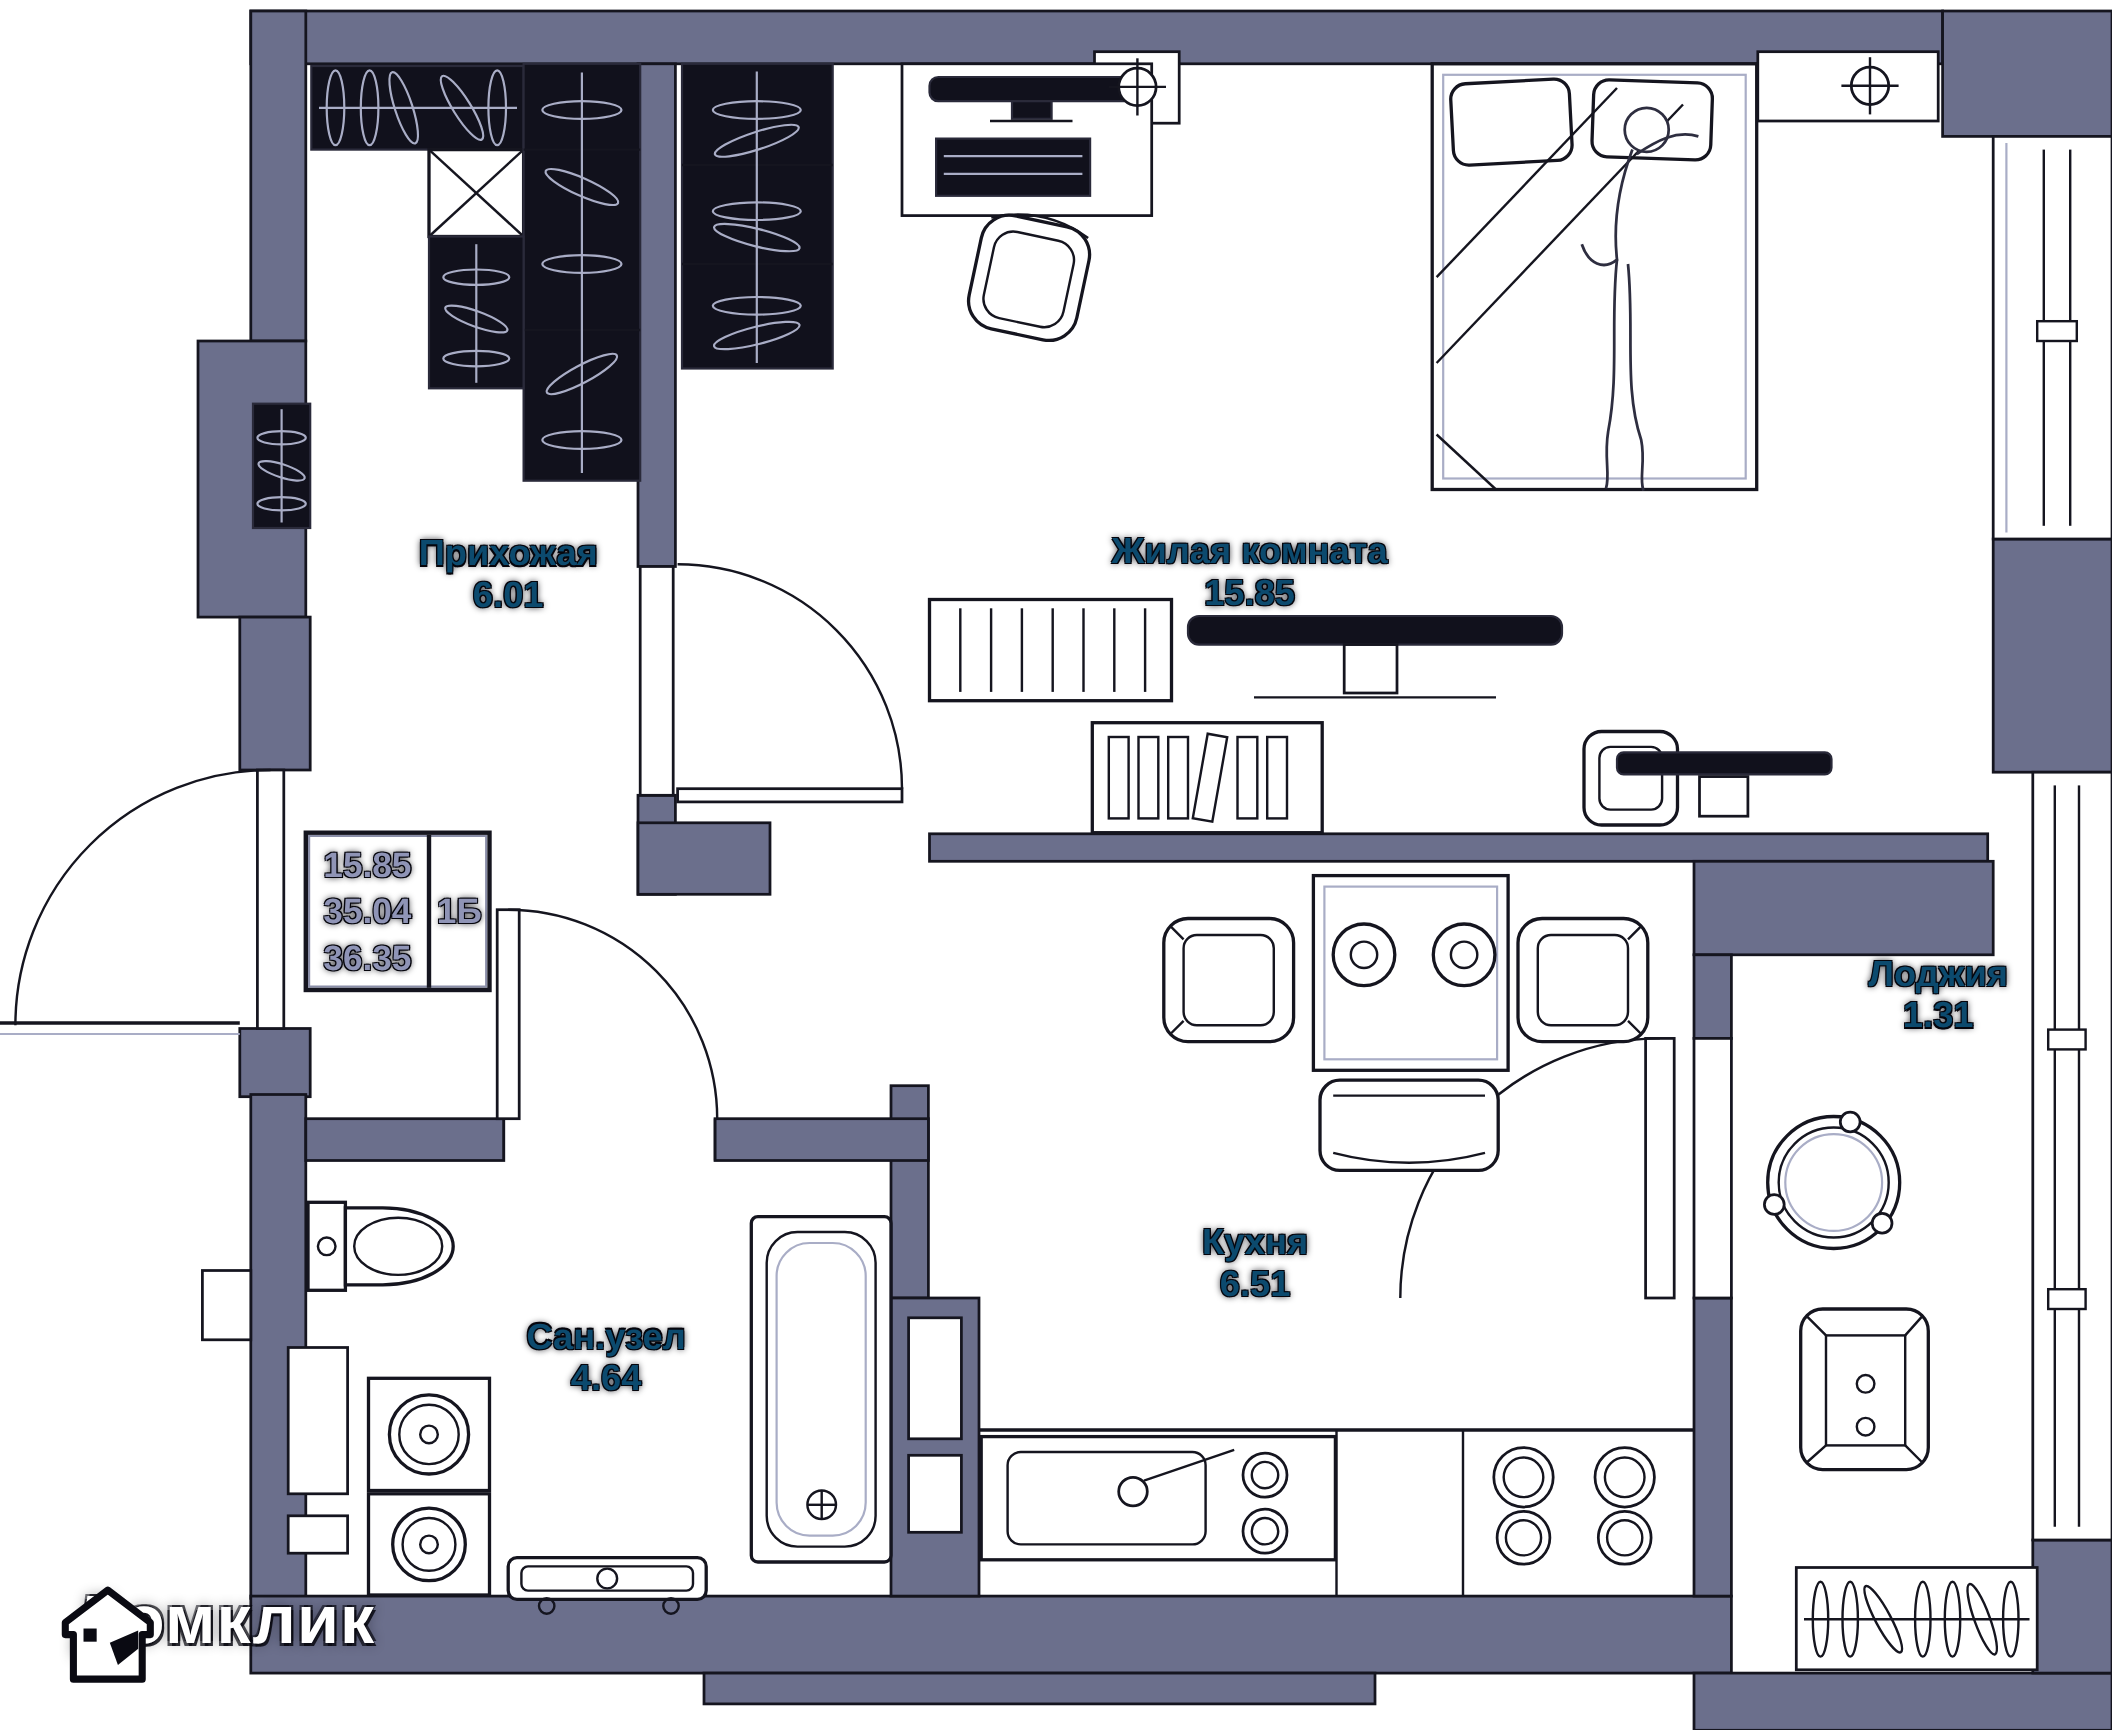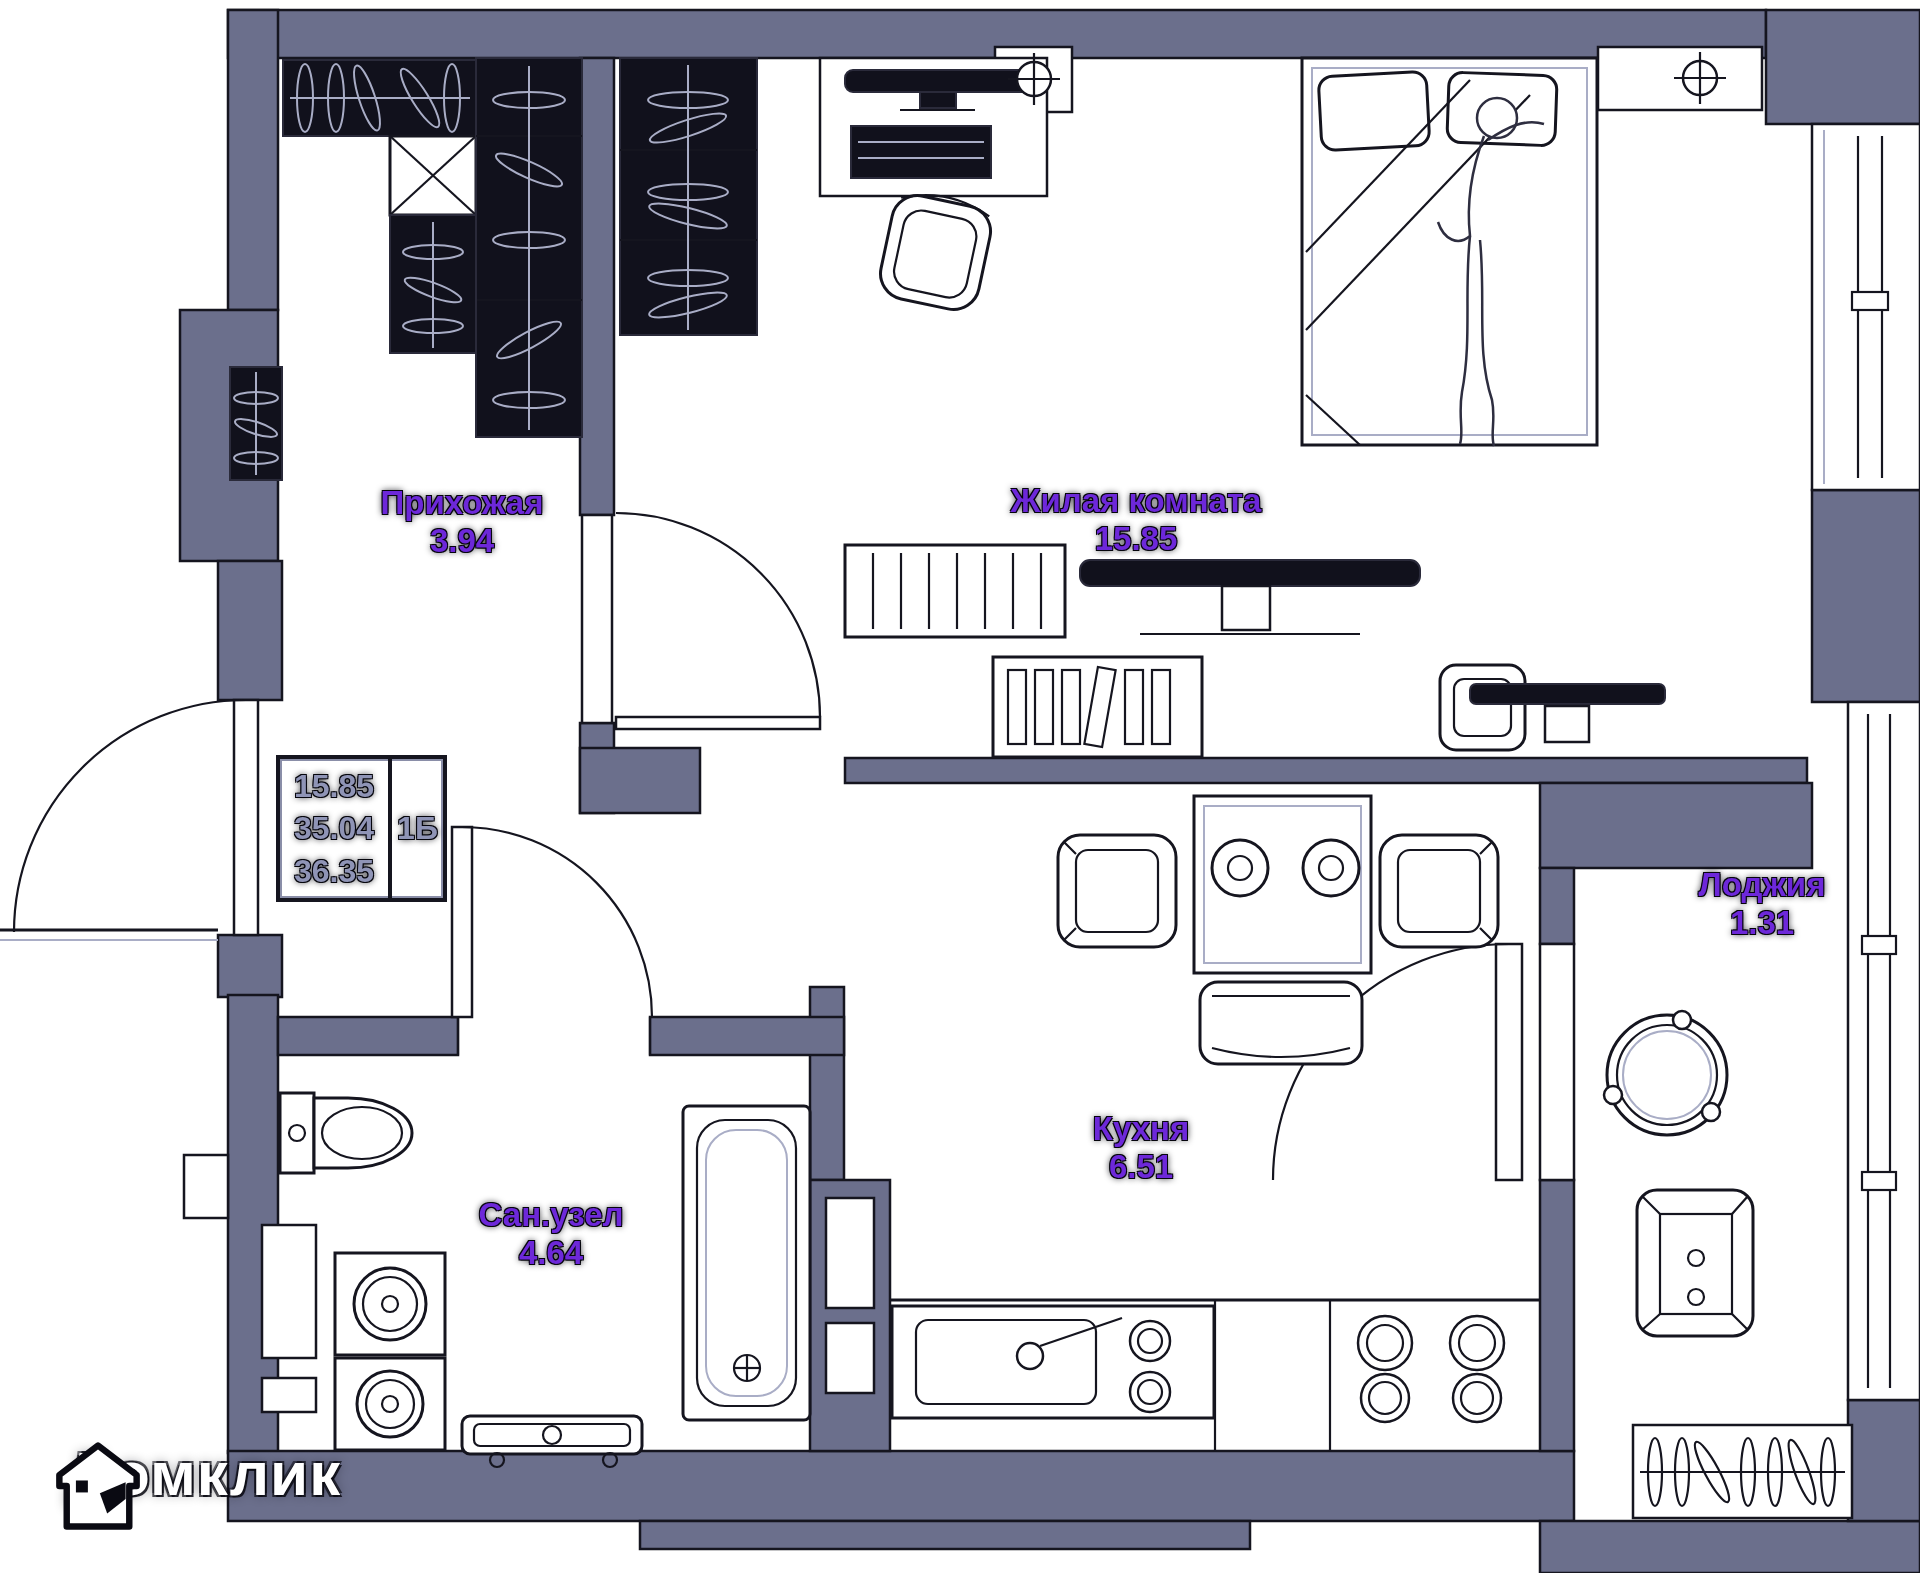--- a/index.html
+++ b/index.html
@@ -17,21 +17,21 @@
   .ln { stroke:#15151f; stroke-width:3; fill:none; }
   .th { stroke:#15151f; stroke-width:2.2; fill:none; }
   .lt { stroke:#a9adc6; stroke-width:2; fill:none; }
   .pf { fill:#ffffff; stroke:#2e2e40; stroke-width:2.5; }
   .pl { fill:none; stroke:#2e2e40; stroke-width:2.5; }
 
   
   .room-label {
     position:absolute; transform:translateX(-50%);
     text-align:center; font-weight:bold; font-size:33px; line-height:1.15;
-    color:#6d28d9; white-space:nowrap;
+    color:#0c4a6e; white-space:nowrap;
     text-shadow: 1px 1px 0 #05050c, -1px -1px 0 #05050c, 1px -1px 0 #05050c,
                  -1px 1px 0 #05050c, 0 0 7px #05050c;
   }
 
   
   .stamp {
     position:absolute; left:276px; top:755px; width:171px; height:147px;
     background:#ffffff; border:4px solid #15151f; box-sizing:border-box;
     display:flex; box-shadow:0 0 0 2px #8a8ea8 inset;
   }
@@ -372,21 +372,21 @@
     <ellipse class="th" cx="1712" cy="1472" rx="34" ry="7" transform="rotate(62 1712 1472)"></ellipse>
     <ellipse class="th" cx="1748" cy="1472" rx="34" ry="7" transform="rotate(90 1748 1472)"></ellipse>
     <ellipse class="th" cx="1775" cy="1472" rx="34" ry="7" transform="rotate(90 1775 1472)"></ellipse>
     <ellipse class="th" cx="1802" cy="1472" rx="34" ry="7" transform="rotate(70 1802 1472)"></ellipse>
     <ellipse class="th" cx="1828" cy="1472" rx="34" ry="7" transform="rotate(90 1828 1472)"></ellipse>
   </g>
 </svg>
 
   <div class="room-label" style="left:462px; top:484px;">
     <div>Прихожая</div>
-    <div>3.94</div>
+    <div>6.01</div>
   </div>
   <div class="room-label" style="left:1136px; top:482px;">
     <div>Жилая комната</div>
     <div>15.85</div>
   </div>
   <div class="room-label" style="left:1095px; top:1110px;margin-left:46px;">
     <div>Кухня</div>
     <div>6.51</div>
   </div>
   <div class="room-label" style="left:551px; top:1196px;">

